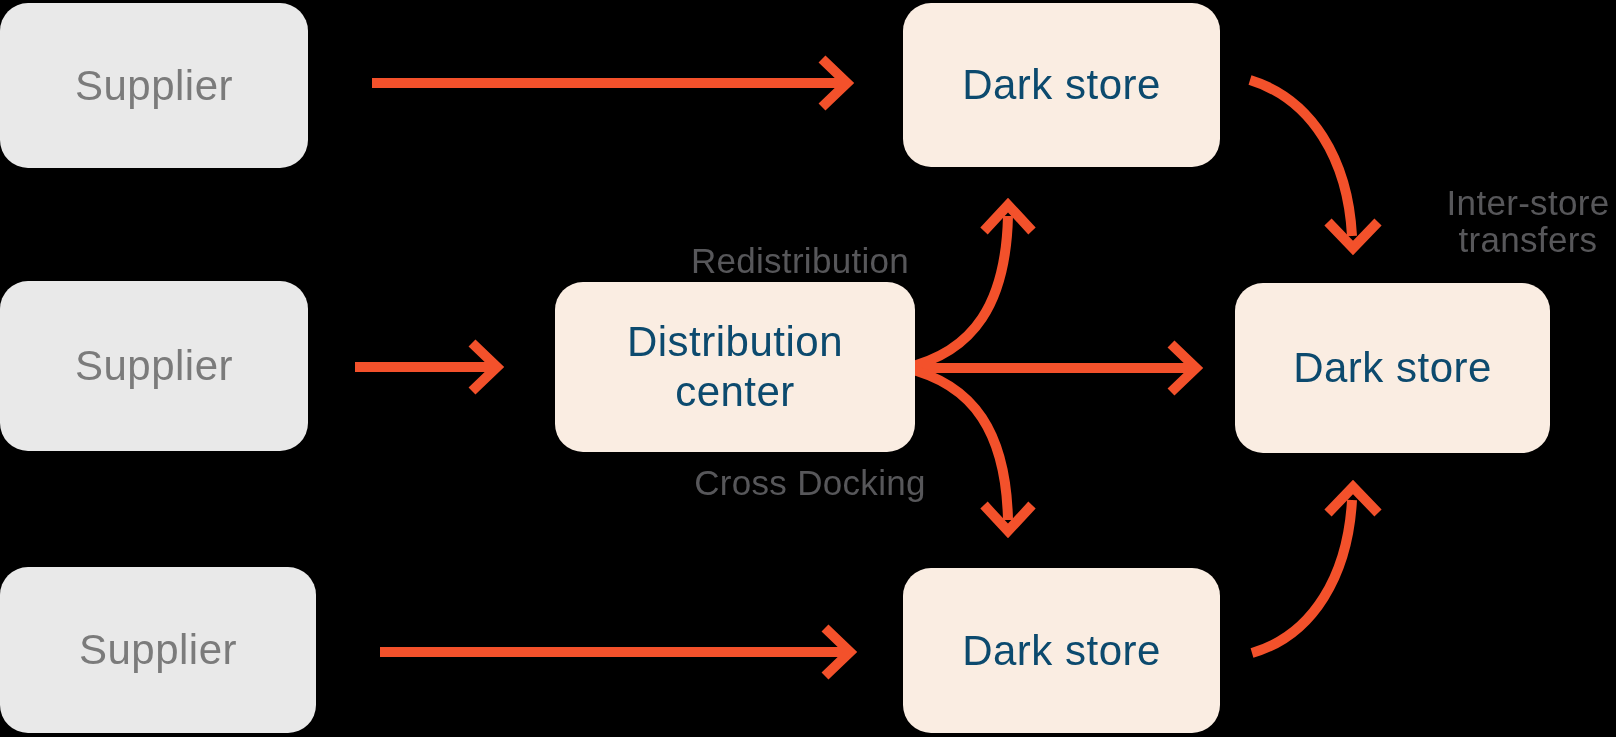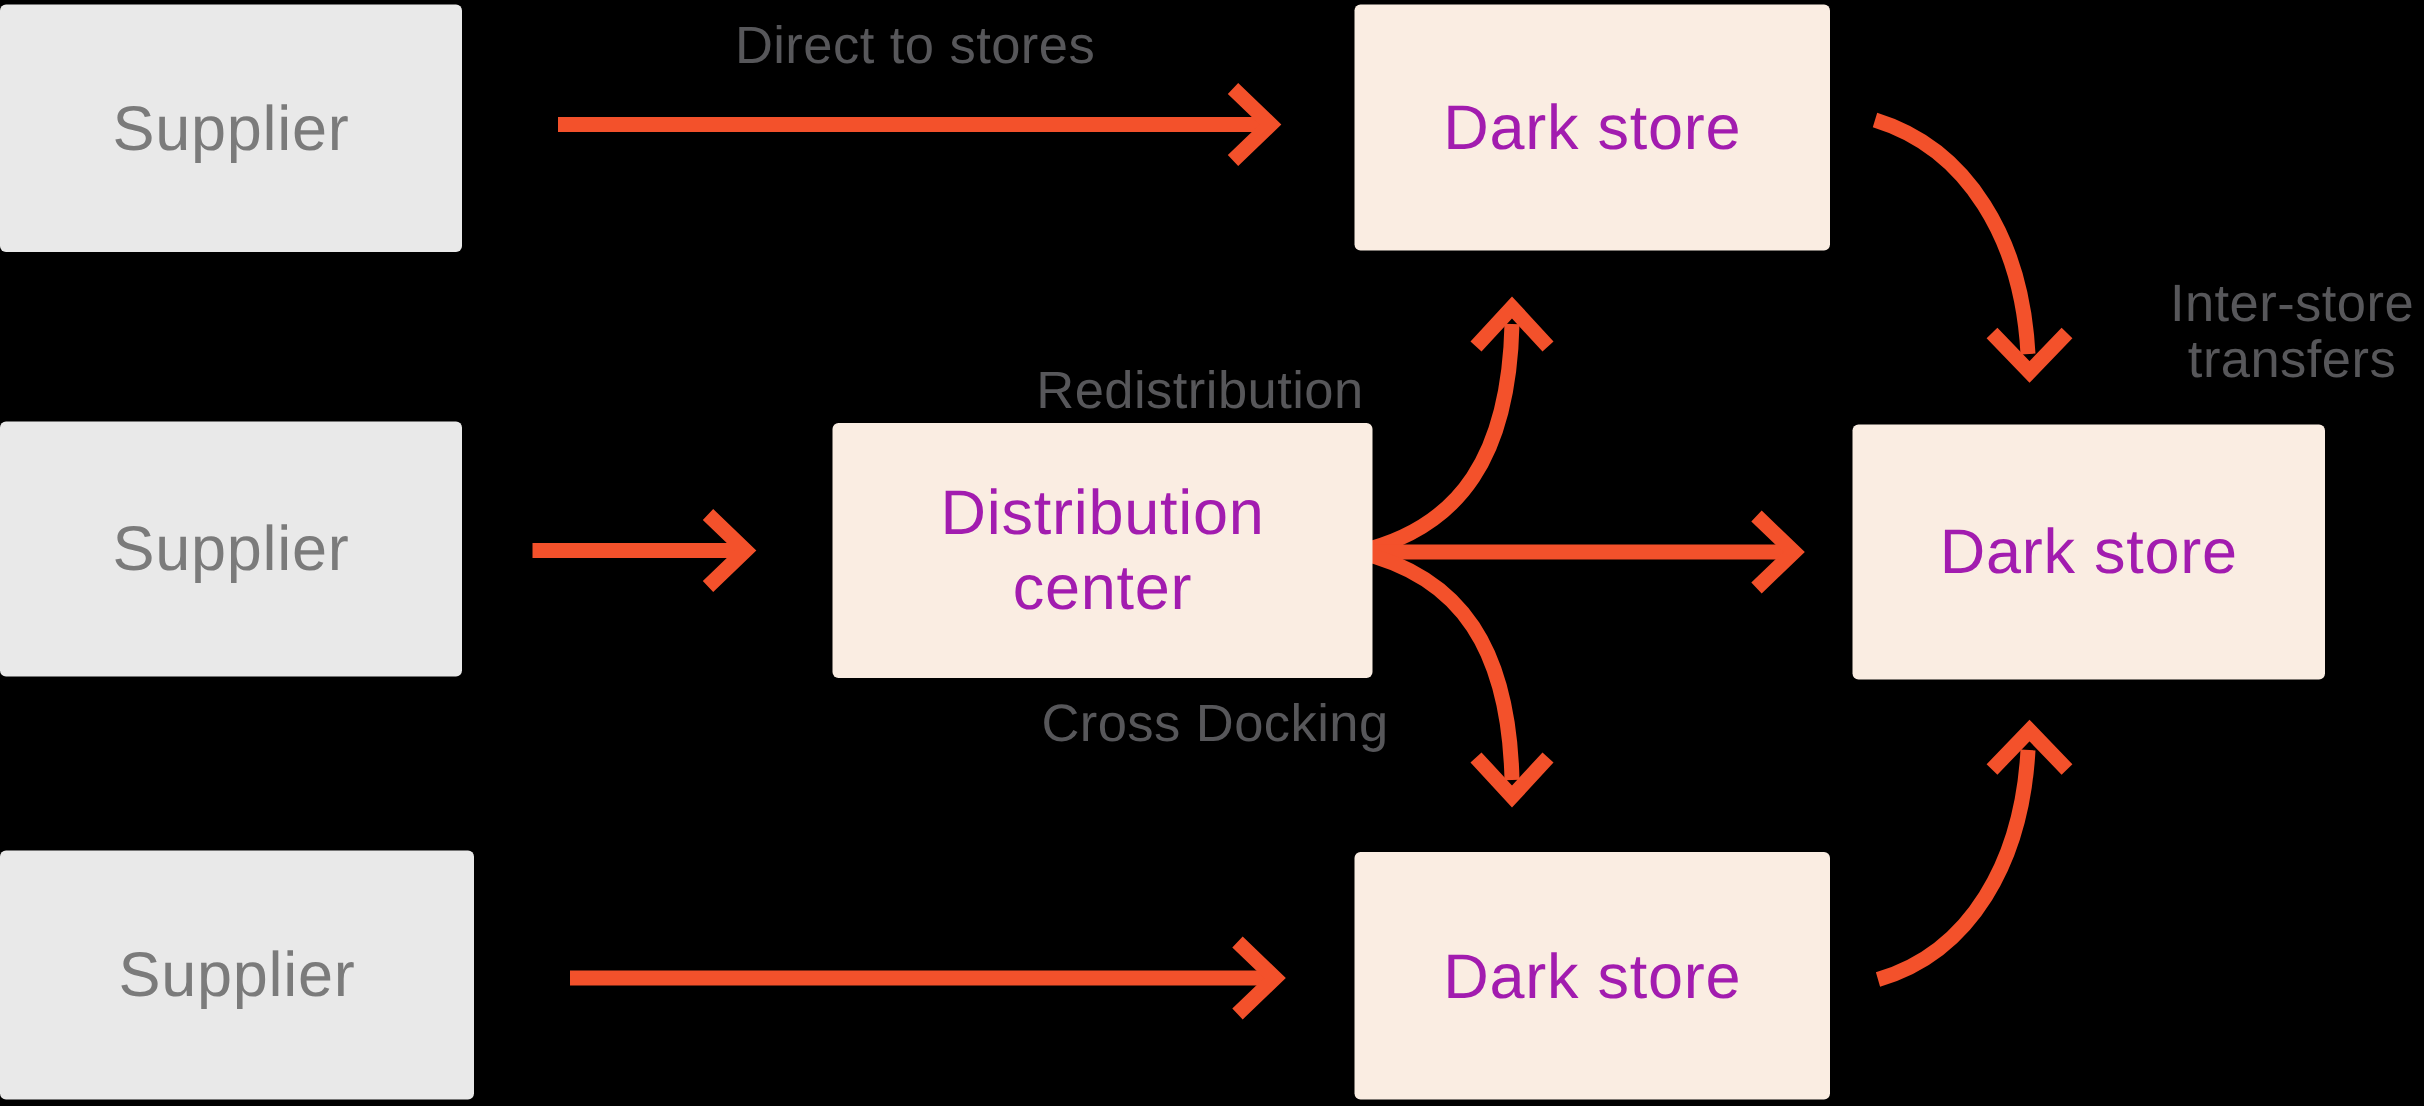--- a/index.html
+++ b/index.html
@@ -14,33 +14,33 @@
     height: 737px;
     background: #000000;
     overflow: hidden;
   }
   
   .node {
     position: absolute;
     display: flex;
     align-items: center;
     justify-content: center;
-    border-radius: 4px;
+    border-radius: 28px;
     font-size: 42px;
     font-weight: 400;
     letter-spacing: 0.5px;
     text-align: center;
   }
   .node.supplier {
     background: #E9E9E9;
     color: #7B7B7B;
   }
   .node.store {
     background: #FAEDE2;
-    color: #a21caf;
+    color: #0c4a6e;
   }
   #n-supplier-1 { left: 0px;    top: 3px;   width: 308px; height: 165px; }
   #n-supplier-2 { left: 0px;    top: 281px; width: 308px; height: 170px; }
   #n-supplier-3 { left: 0px;    top: 567px; width: 316px; height: 166px; }
   #n-dark-top   { left: 903px;  top: 3px;   width: 317px; height: 164px; }
   #n-dc         { left: 555px;  top: 282px; width: 360px; height: 170px; line-height: 1.2; }
   #n-dc .node-label { width: 260px; }
   #n-dark-right { left: 1235px; top: 283px; width: 315px; height: 170px; }
   #n-dark-bottom{ left: 903px;  top: 568px; width: 317px; height: 165px; }
 
@@ -138,18 +138,17 @@
   <div class="node store" id="n-dc">
     <span class="node-label">Distribution center</span>
   </div>
   <div class="node store" id="n-dark-right">
     <span class="node-label">Dark store</span>
   </div>
   <div class="node store" id="n-dark-bottom">
     <span class="node-label">Dark store</span>
   </div>
 
-  <div class="flow-label" id="l-direct">Direct to stores</div>
   <div class="flow-label" id="l-redis">Redistribution</div>
   <div class="flow-label" id="l-cross">Cross Docking</div>
   <div class="flow-label" id="l-inter">Inter-store transfers</div>
 
 </div>
 
 </body></html>

